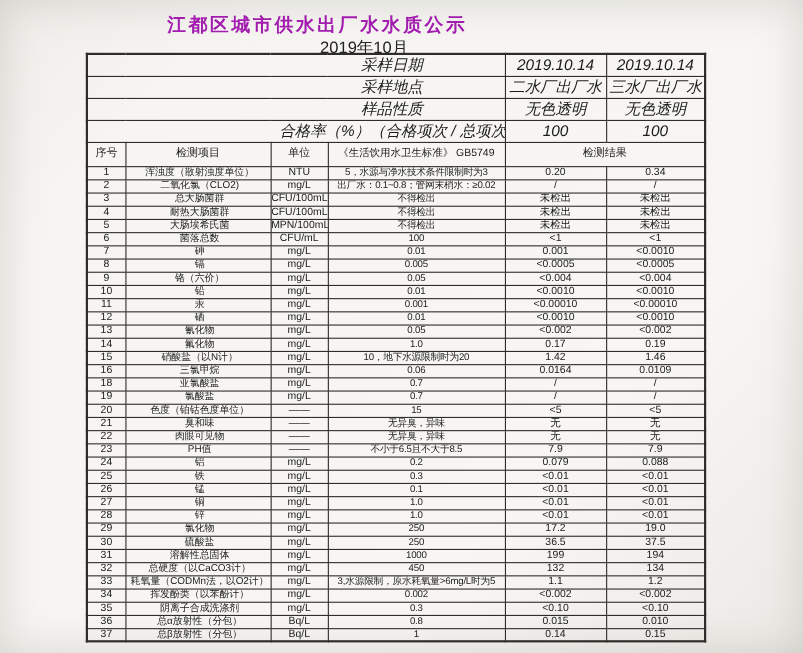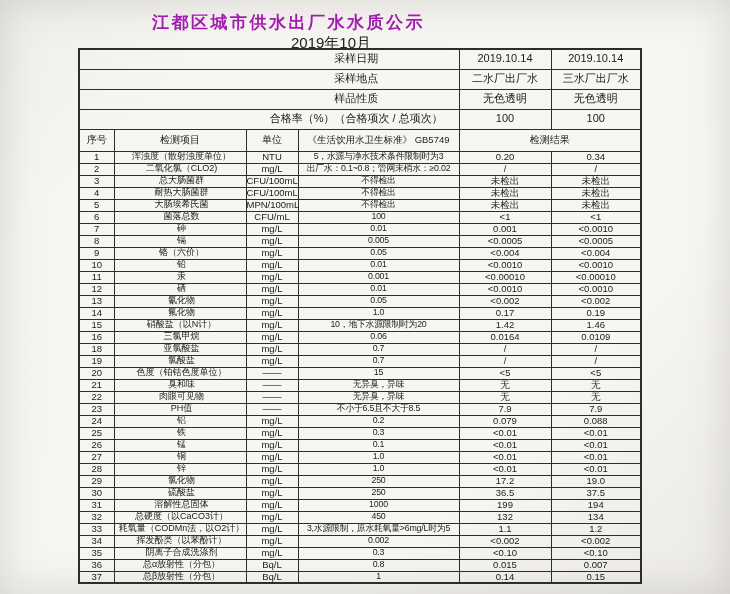--- a/index.html
+++ b/index.html
@@ -26,21 +26,21 @@
   }
   table.report td,table.report th{
     border:1px solid #2e2d2b;
     padding:0;margin:0;line-height:1.05;
     text-align:center;vertical-align:middle;
     font-weight:normal;color:#1b1b1b;
     overflow:hidden;white-space:nowrap;
   }
   table.report{border:2px solid #2e2d2b;}
   tr.info-row{height:20px;}
-  tr.info-row td{font-size:11px;}
+  tr.info-row td{font-size:14px;font-style:italic;}
   tr.info-row td.info-label{text-indent:174px;}
   tr.cols-row{height:22px;}
   tr.cols-row td{font-size:10px;}
   tr.cols-row td.std-head{font-size:9.5px;margin-top:21px;}
   tr.data-row{height:12px;}
   tr.data-row td{font-size:9.5px;}
   tr.data-row td.item-cell{text-align:center;padding-left:3px;font-size:9px;}
   tr.data-row td.standard-cell{font-size:8.8px;letter-spacing:-.2px;}
 </style>
 </head>
@@ -359,21 +359,21 @@
         <td class="standard-cell">0.3</td>
         <td>&lt;0.10</td>
         <td>&lt;0.10</td>
       </tr>
       <tr class="data-row">
         <td>36</td>
         <td class="item-cell">总α放射性（分包）</td>
         <td>Bq/L</td>
         <td class="standard-cell">0.8</td>
         <td>0.015</td>
-        <td>0.007</td>
+        <td>0.010</td>
       </tr>
       <tr class="data-row">
         <td>37</td>
         <td class="item-cell">总β放射性（分包）</td>
         <td>Bq/L</td>
         <td class="standard-cell">1</td>
         <td>0.14</td>
         <td>0.15</td>
       </tr>
     </tbody>

